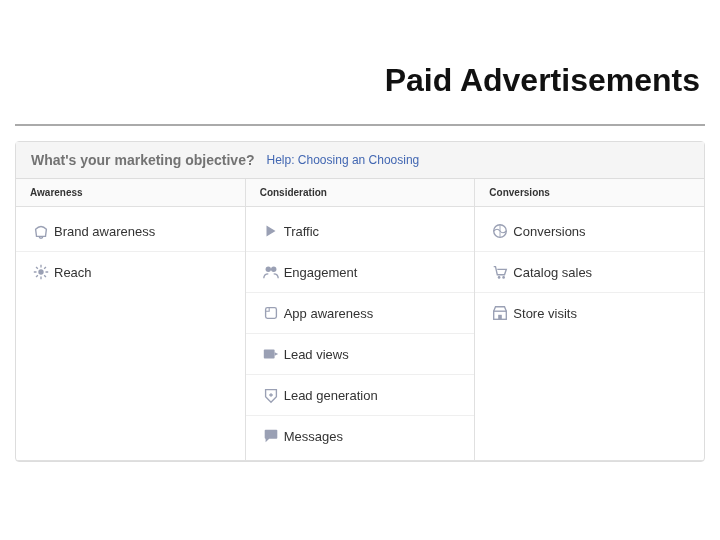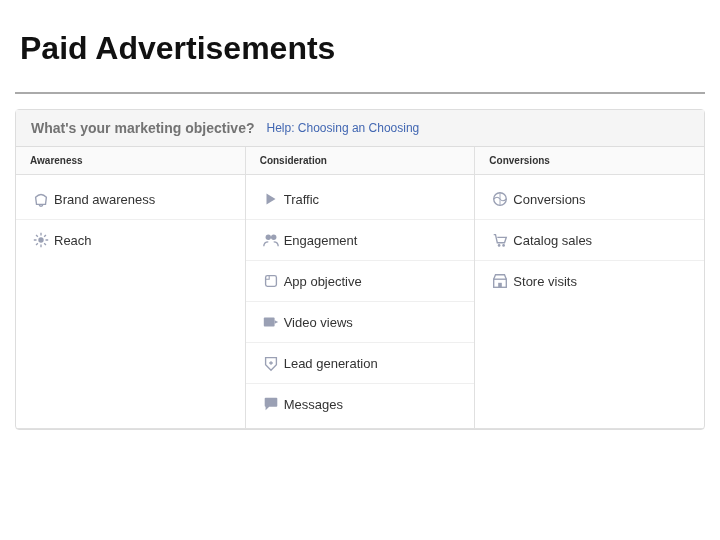--- a/index.html
+++ b/index.html
@@ -5,22 +5,23 @@
     * { margin: 0; padding: 0; box-sizing: border-box; }
     body {
       width: 720px;
       height: 540px;
       background: #ffffff;
       font-family: Arial, Helvetica, sans-serif;
       overflow: hidden;
     }
 
     .page-title-section {
-      text-align: left;
+      text-align: right;
       padding: 30px 20px 15px;
+      margin-top: 32px;
     }
 
     .page-title {
       font-size: 32px;
       font-weight: 900;
       color: #111;
     }
 
     .divider-line {
       border: none;
@@ -187,30 +188,30 @@
           </span>
           <span class="item-label">Engagement</span>
         </div>
         <div class="item-row">
           <span class="item-icon icon-appinstalls">
             <svg width="18" height="18" viewBox="0 0 20 20" fill="none" xmlns="http://www.w3.org/2000/svg">
               <rect x="4" y="4" width="12" height="12" rx="2" stroke="#9aa0b4" stroke-width="1.5"></rect>
               <path d="M8 4 L8 8 L4 8" stroke="#9aa0b4" stroke-width="1.2" fill="none"></path>
             </svg>
           </span>
-          <span class="item-label">App objective</span>
+          <span class="item-label">App awareness</span>
         </div>
         <div class="item-row">
           <span class="item-icon icon-videoviews">
             <svg width="18" height="18" viewBox="0 0 20 20" fill="none" xmlns="http://www.w3.org/2000/svg">
               <rect x="2" y="5" width="12" height="10" rx="1" fill="#9aa0b4"></rect>
               <polygon points="14,8 18,10 14,12" fill="#9aa0b4"></polygon>
             </svg>
           </span>
-          <span class="item-label">Video views</span>
+          <span class="item-label">Lead views</span>
         </div>
         <div class="item-row">
           <span class="item-icon icon-leadgen">
             <svg width="18" height="18" viewBox="0 0 20 20" fill="none" xmlns="http://www.w3.org/2000/svg">
               <path d="M4 4 L16 4 L16 12 L10 18 L4 12 Z" stroke="#9aa0b4" stroke-width="1.5" fill="none"></path>
               <path d="M10 8 L10 12 M8 10 L12 10" stroke="#9aa0b4" stroke-width="1.5"></path>
             </svg>
           </span>
           <span class="item-label">Lead generation</span>
         </div>

